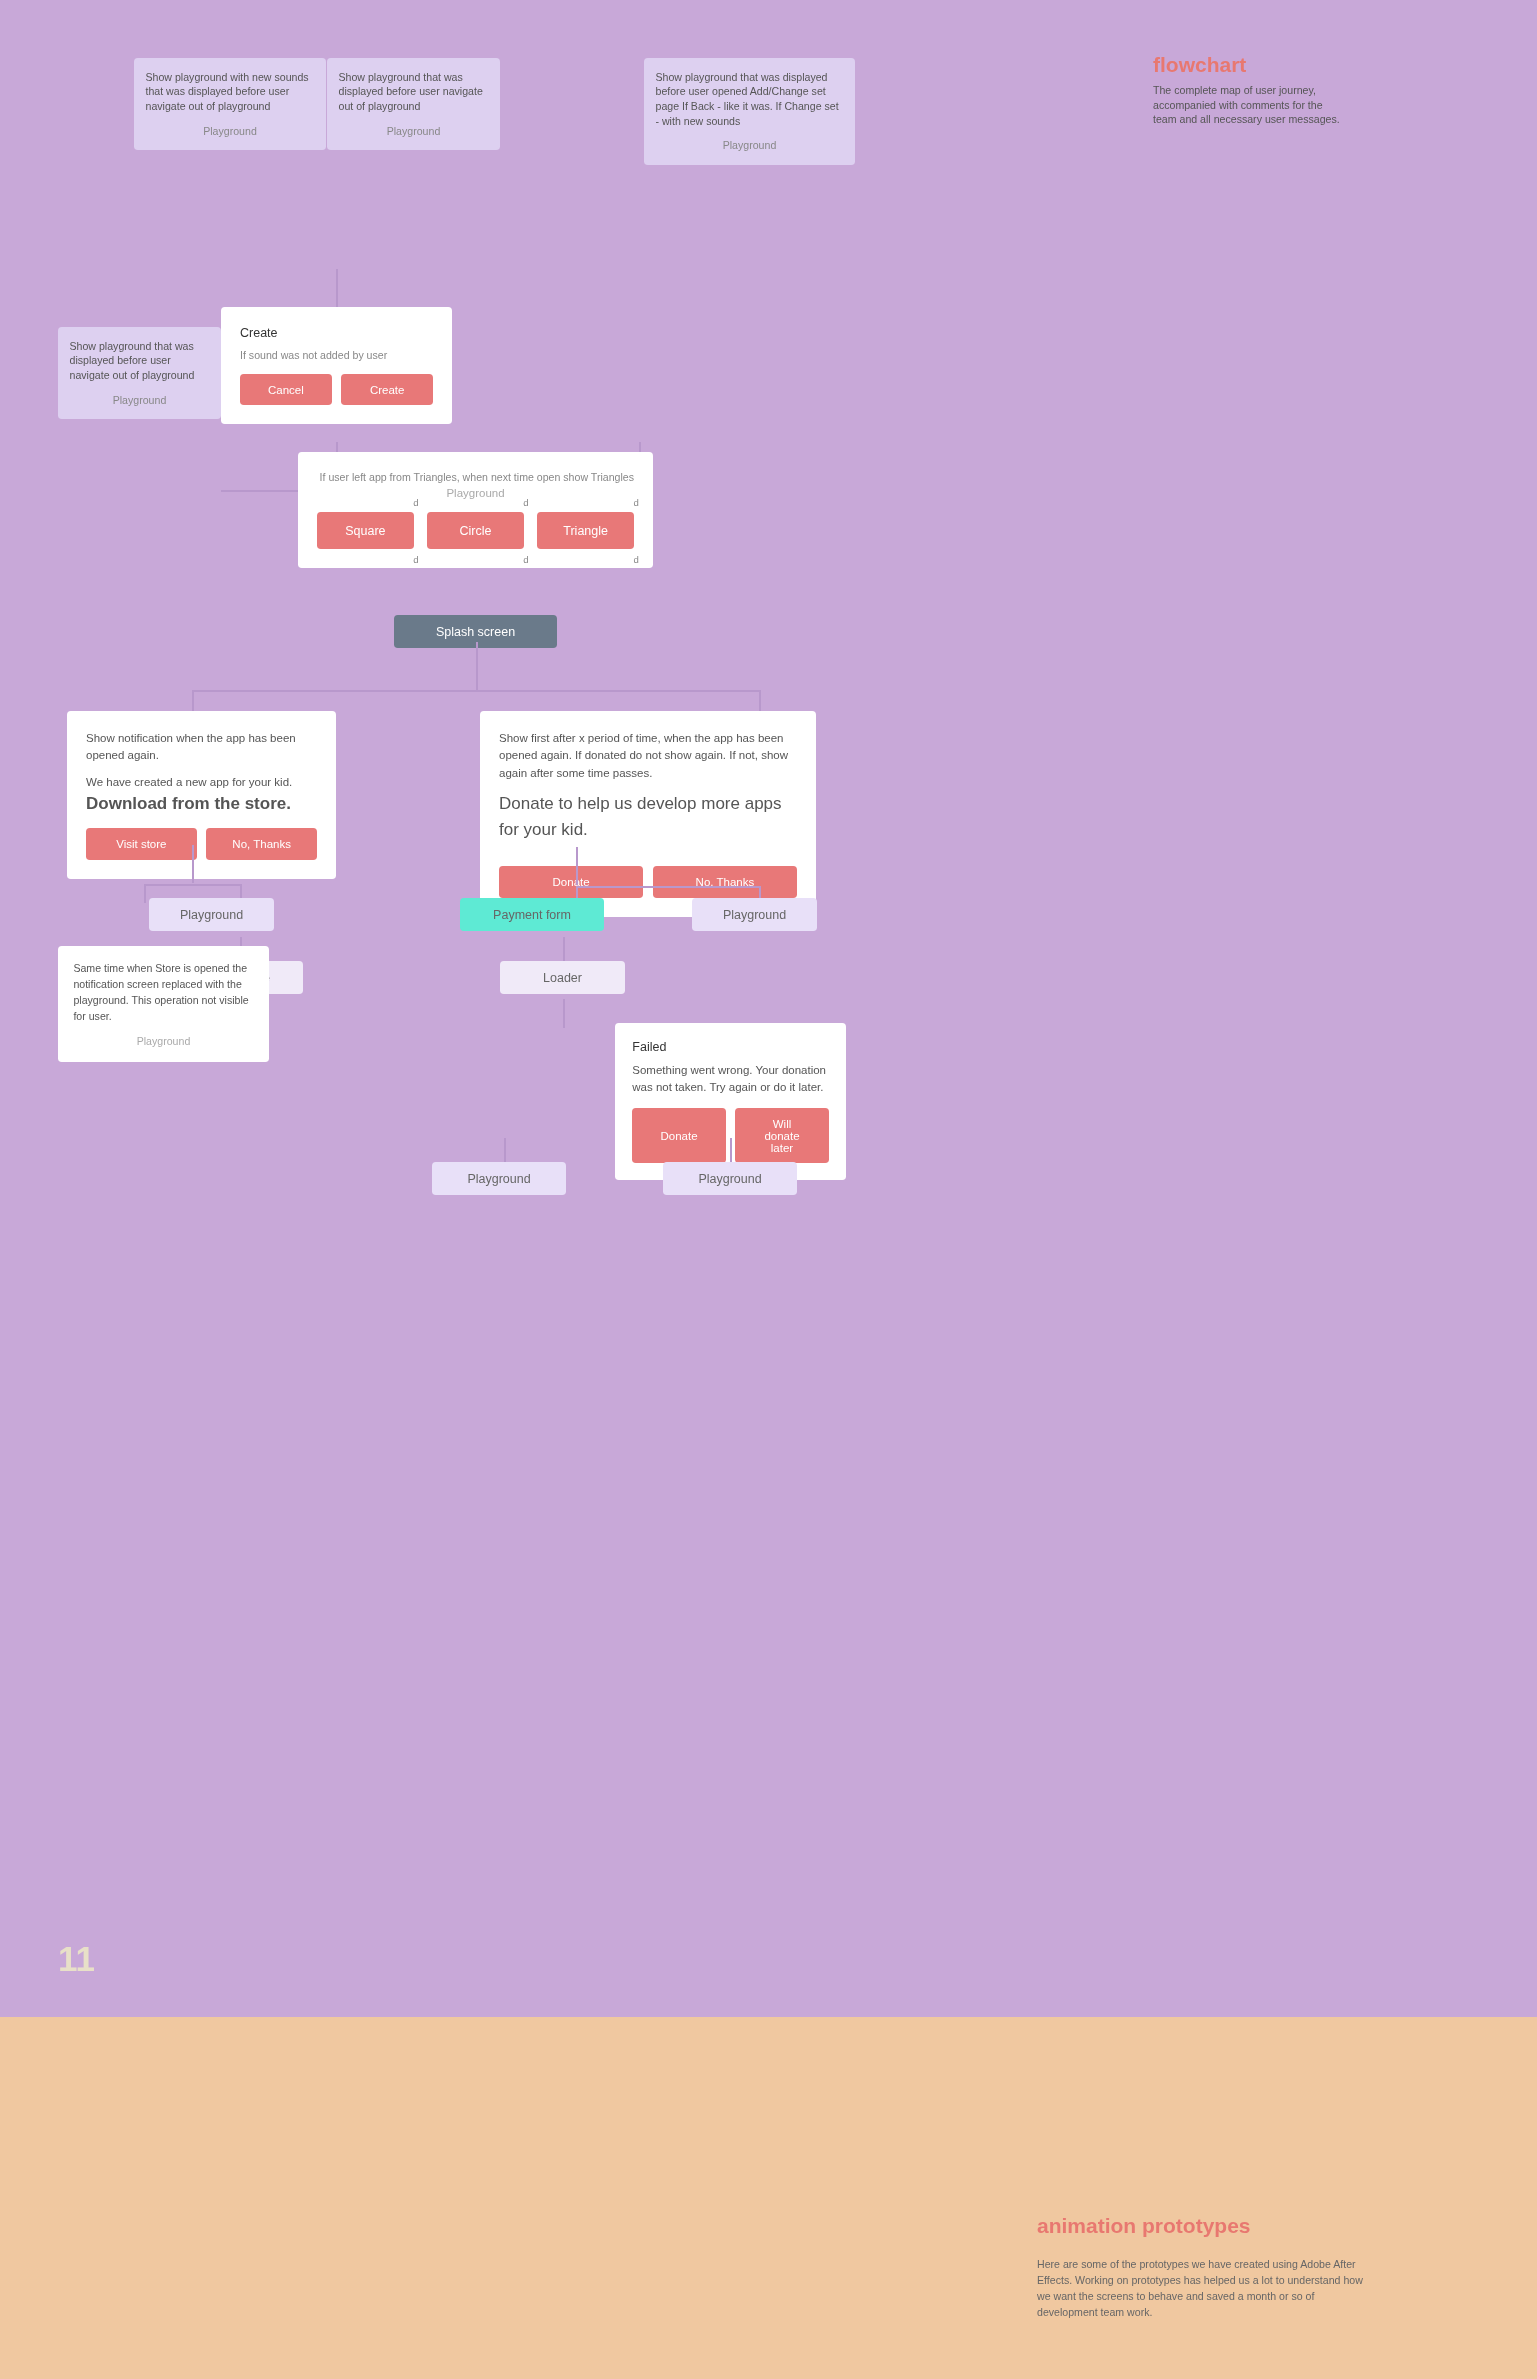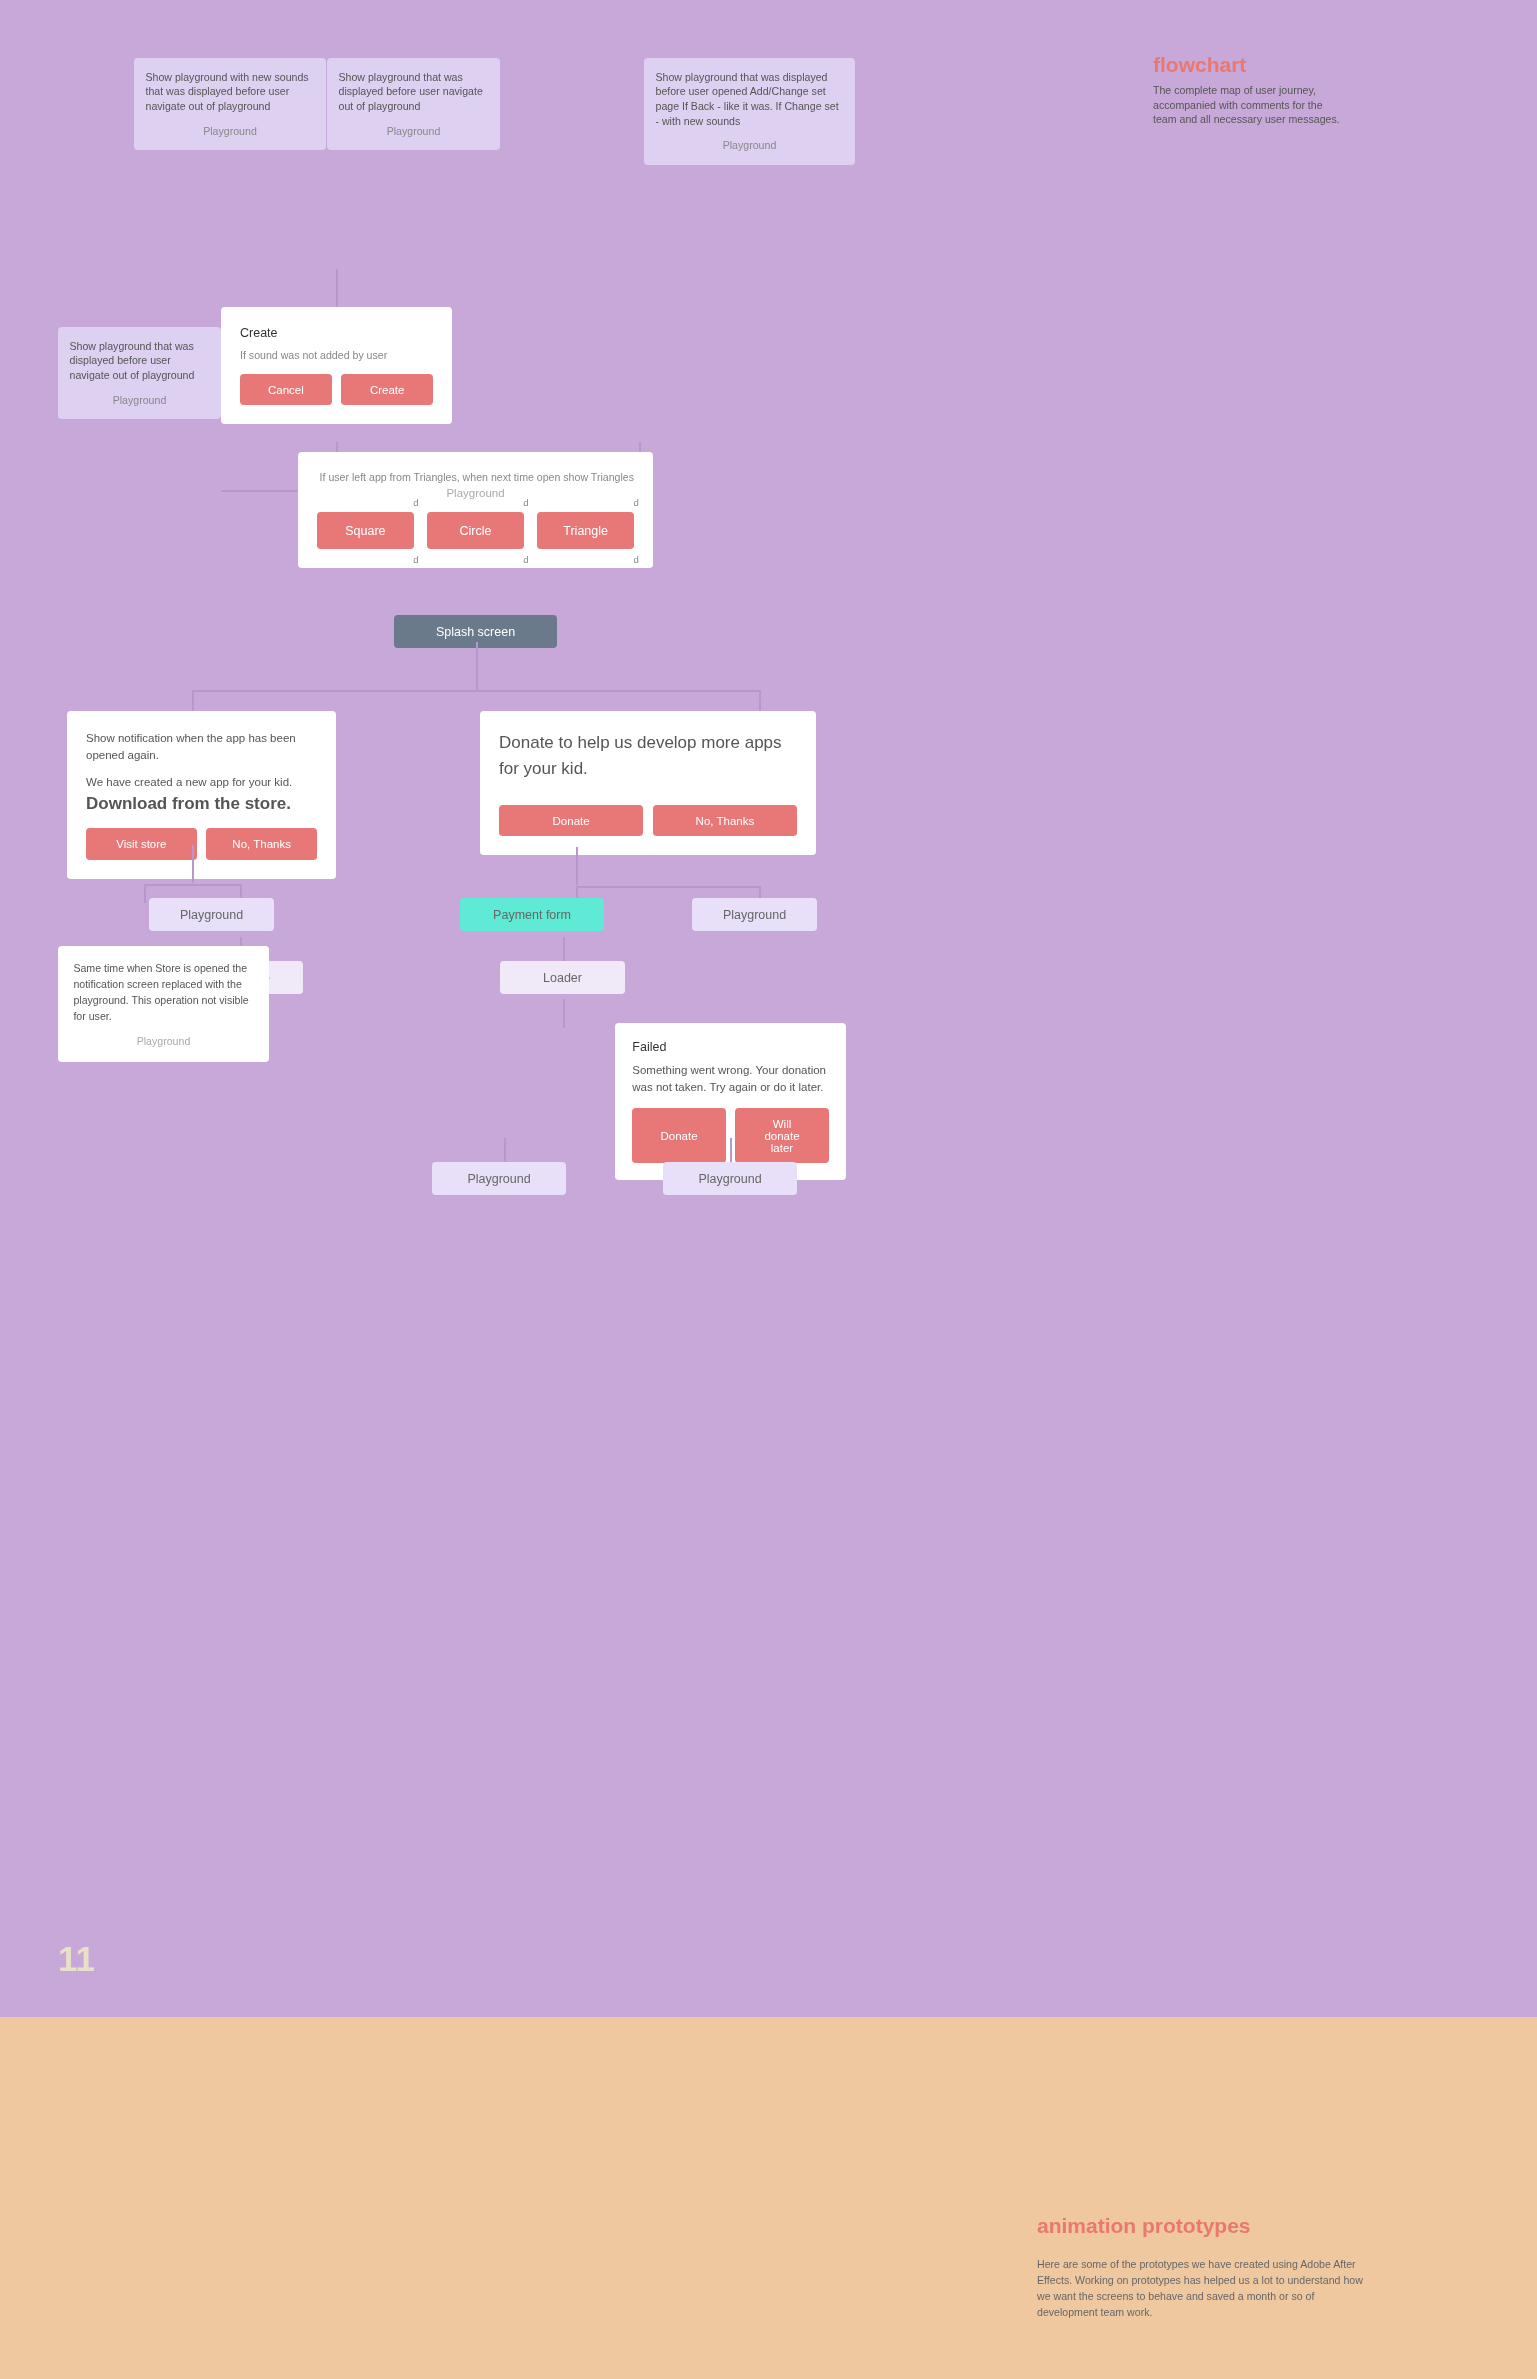--- a/index.html
+++ b/index.html
@@ -286,20 +286,21 @@
     <div style="font-size:11.5px; color:#555; line-height:1.5; margin-bottom:9.6px;">Show notification when the app has been opened again.</div>
     <div style="font-size:11.5px; color:#555; line-height:1.5;">We have created a new app for your kid.</div>
     <div style="font-size:17px; color:#555; line-height:1.5; margin-bottom:5px;font-weight:bold;">Download from the store.</div>
     <div class="btn-row">
       <button class="btn-pink">Visit store</button>
       <button class="btn-pink">No, Thanks</button>
     </div>
   </div>
 
   <div class="card" style="left:480px; top:711px; width:336px; padding:19px;">
+    <div style="font-size:11.5px; color:#555; line-height:1.5; margin-bottom:9.6px;">Show first after x period of time, when the app has been opened again. If donated do not show again. If not, show again after some time passes.</div>
     <div style="font-size:17px; color:#555; line-height:1.5; margin-bottom:24px;">Donate to help us develop more apps for your kid.</div>
     <div class="btn-row">
       <button class="btn-pink">Donate</button>
       <button class="btn-pink">No, Thanks</button>
     </div>
   </div>
 
   <div class="line-v" style="left:192px; top:845px; height:38px;"></div>
   <div class="line-h" style="left:144px; top:884px; width:96px;"></div>
   <div class="line-v" style="left:144px; top:884px; height:19px;"></div>

